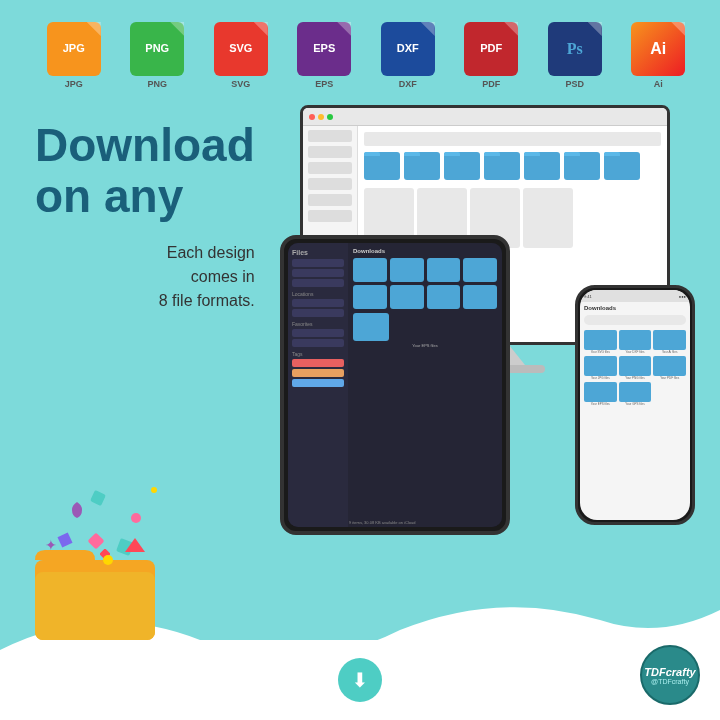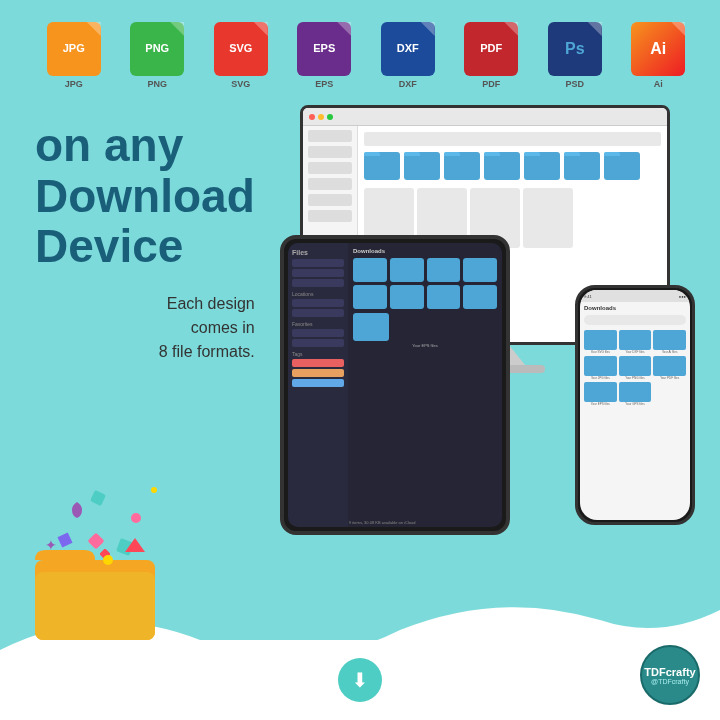--- a/index.html
+++ b/index.html
@@ -459,20 +459,21 @@
       align-items: center;
       justify-content: center;
       z-index: 20;
       border: 2px solid #1a6a6a;
     }
 
     .brand-text-main {
       font-size: 11px;
       font-weight: 900;
       color: white;
+      font-style: italic;
     }
 
     .brand-text-sub {
       font-size: 7px;
       color: #aee;
     }
 
     
     .confetti-item {
       position: absolute;
@@ -487,20 +488,21 @@
     .ai-top-label {
       font-size: 16px;
       font-weight: 900;
       color: white;
     }
 
     .ps-label {
       font-size: 16px;
       font-weight: 900;
       color: #4da6d6;
+      font-family: Liberation Serif, serif;
     }
   </style>
 </head>
 <body>
 
 <div class="main-container">
 
   <div class="file-formats-row">
 
     <div class="file-icon">
@@ -556,23 +558,22 @@
       <div class="file-icon-shape ai-icon-shape">
         <span class="ai-top-label">Ai</span>
       </div>
       <span class="file-icon-bottom-label">Ai</span>
     </div>
 
   </div>
 
   <div class="heading-section">
     <div class="main-heading">
+      <div>Download</div>
       <div>on any</div>
-      <div>Download</div>
-      <div>Device</div>
     </div>
     <div class="sub-text" style="white-space:pre-line;">Each design
 comes in
 8 file formats.</div>
   </div>
 
   <div class="devices-container">
 
     <div class="monitor">
       <div class="monitor-screen">

